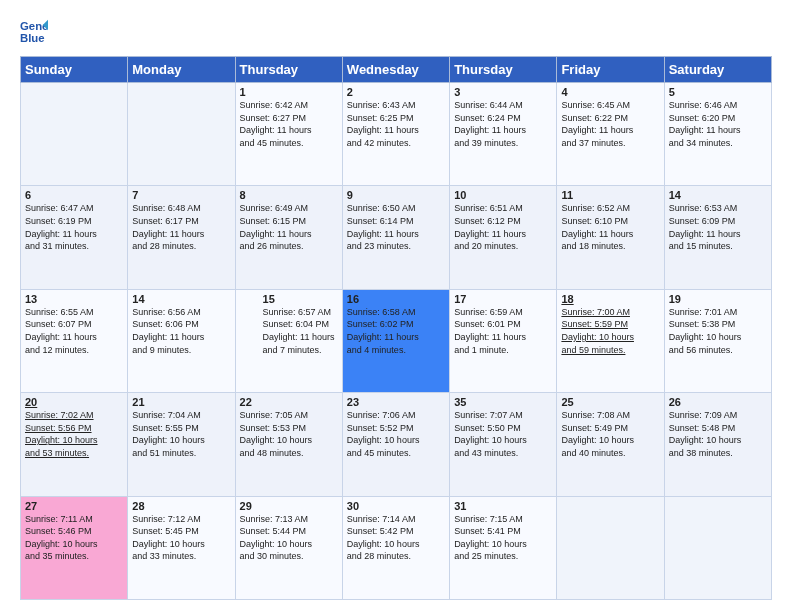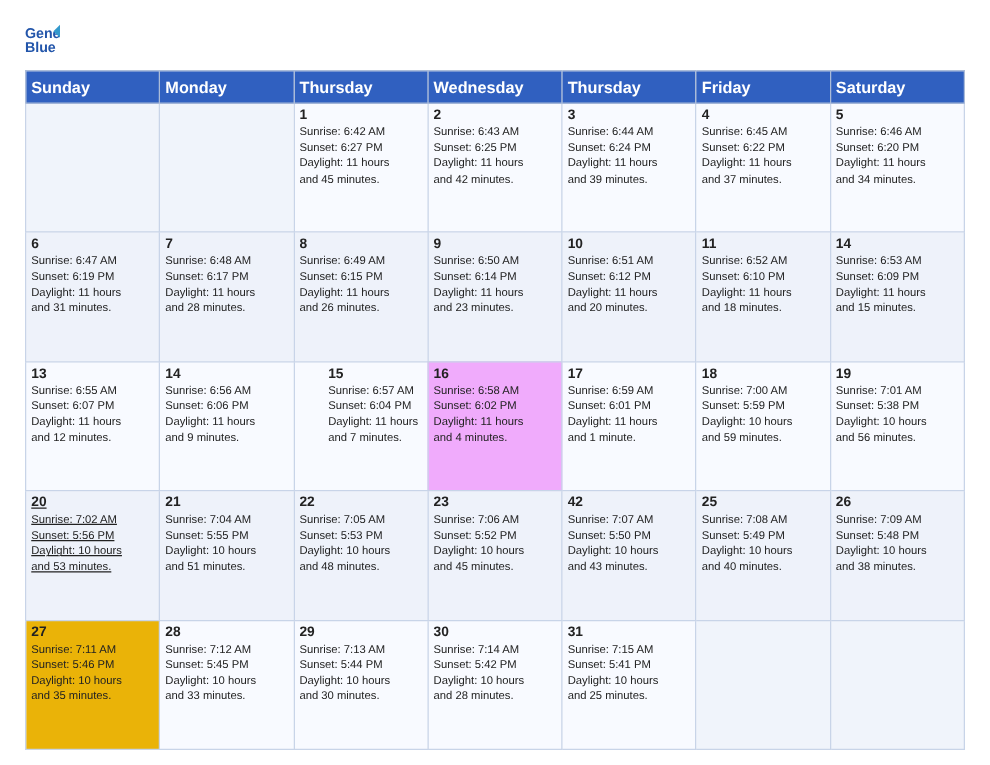--- a/index.html
+++ b/index.html
@@ -228,35 +228,35 @@
 Daylight: 11 hours
 and 9 minutes.</div>
           </td>
           <td style="background: rgb(248, 250, 255); padding-left: 27px;">
             <span class="day-num">15</span>
             <div class="day-info" style="white-space: pre-line;">Sunrise: 6:57 AM
 Sunset: 6:04 PM
 Daylight: 11 hours
 and 7 minutes.</div>
           </td>
-          <td style="background: #f0abfc;">
+          <td style="background: #3b82f6;">
             <span class="day-num">16</span>
             <div class="day-info" style="white-space: pre-line;">Sunrise: 6:58 AM
 Sunset: 6:02 PM
 Daylight: 11 hours
 and 4 minutes.</div>
           </td>
           <td style="background: rgb(248, 250, 255);">
             <span class="day-num">17</span>
             <div class="day-info" style="white-space: pre-line;">Sunrise: 6:59 AM
 Sunset: 6:01 PM
 Daylight: 11 hours
 and 1 minute.</div>
           </td>
-          <td style="background: rgb(248, 250, 255);">
+          <td style="background: rgb(248, 250, 255); text-decoration: underline;">
             <span class="day-num">18</span>
             <div class="day-info" style="white-space: pre-line;">Sunrise: 7:00 AM
 Sunset: 5:59 PM
 Daylight: 10 hours
 and 59 minutes.</div>
           </td>
           <td style="background: rgb(248, 250, 255);">
             <span class="day-num">19</span>
             <div class="day-info" style="white-space: pre-line;">Sunrise: 7:01 AM
 Sunset: 5:38 PM
@@ -287,21 +287,21 @@
 and 48 minutes.</div>
           </td>
           <td style="background: rgb(238, 242, 250);">
             <span class="day-num">23</span>
             <div class="day-info" style="white-space: pre-line;">Sunrise: 7:06 AM
 Sunset: 5:52 PM
 Daylight: 10 hours
 and 45 minutes.</div>
           </td>
           <td style="background: rgb(238, 242, 250);">
-            <span class="day-num">42</span>
+            <span class="day-num">35</span>
             <div class="day-info" style="white-space: pre-line;">Sunrise: 7:07 AM
 Sunset: 5:50 PM
 Daylight: 10 hours
 and 43 minutes.</div>
           </td>
           <td style="background: rgb(238, 242, 250);">
             <span class="day-num">25</span>
             <div class="day-info" style="white-space: pre-line;">Sunrise: 7:08 AM
 Sunset: 5:49 PM
 Daylight: 10 hours
@@ -309,21 +309,21 @@
           </td>
           <td style="background: rgb(238, 242, 250);">
             <span class="day-num">26</span>
             <div class="day-info" style="white-space: pre-line;">Sunrise: 7:09 AM
 Sunset: 5:48 PM
 Daylight: 10 hours
 and 38 minutes.</div>
           </td>
         </tr>
         <tr>
-          <td style="background: #eab308;">
+          <td style="background: #f9a8d4;">
             <span class="day-num">27</span>
             <div class="day-info" style="white-space: pre-line;">Sunrise: 7:11 AM
 Sunset: 5:46 PM
 Daylight: 10 hours
 and 35 minutes.</div>
           </td>
           <td style="background: rgb(248, 250, 255);">
             <span class="day-num">28</span>
             <div class="day-info" style="white-space: pre-line;">Sunrise: 7:12 AM
 Sunset: 5:45 PM

